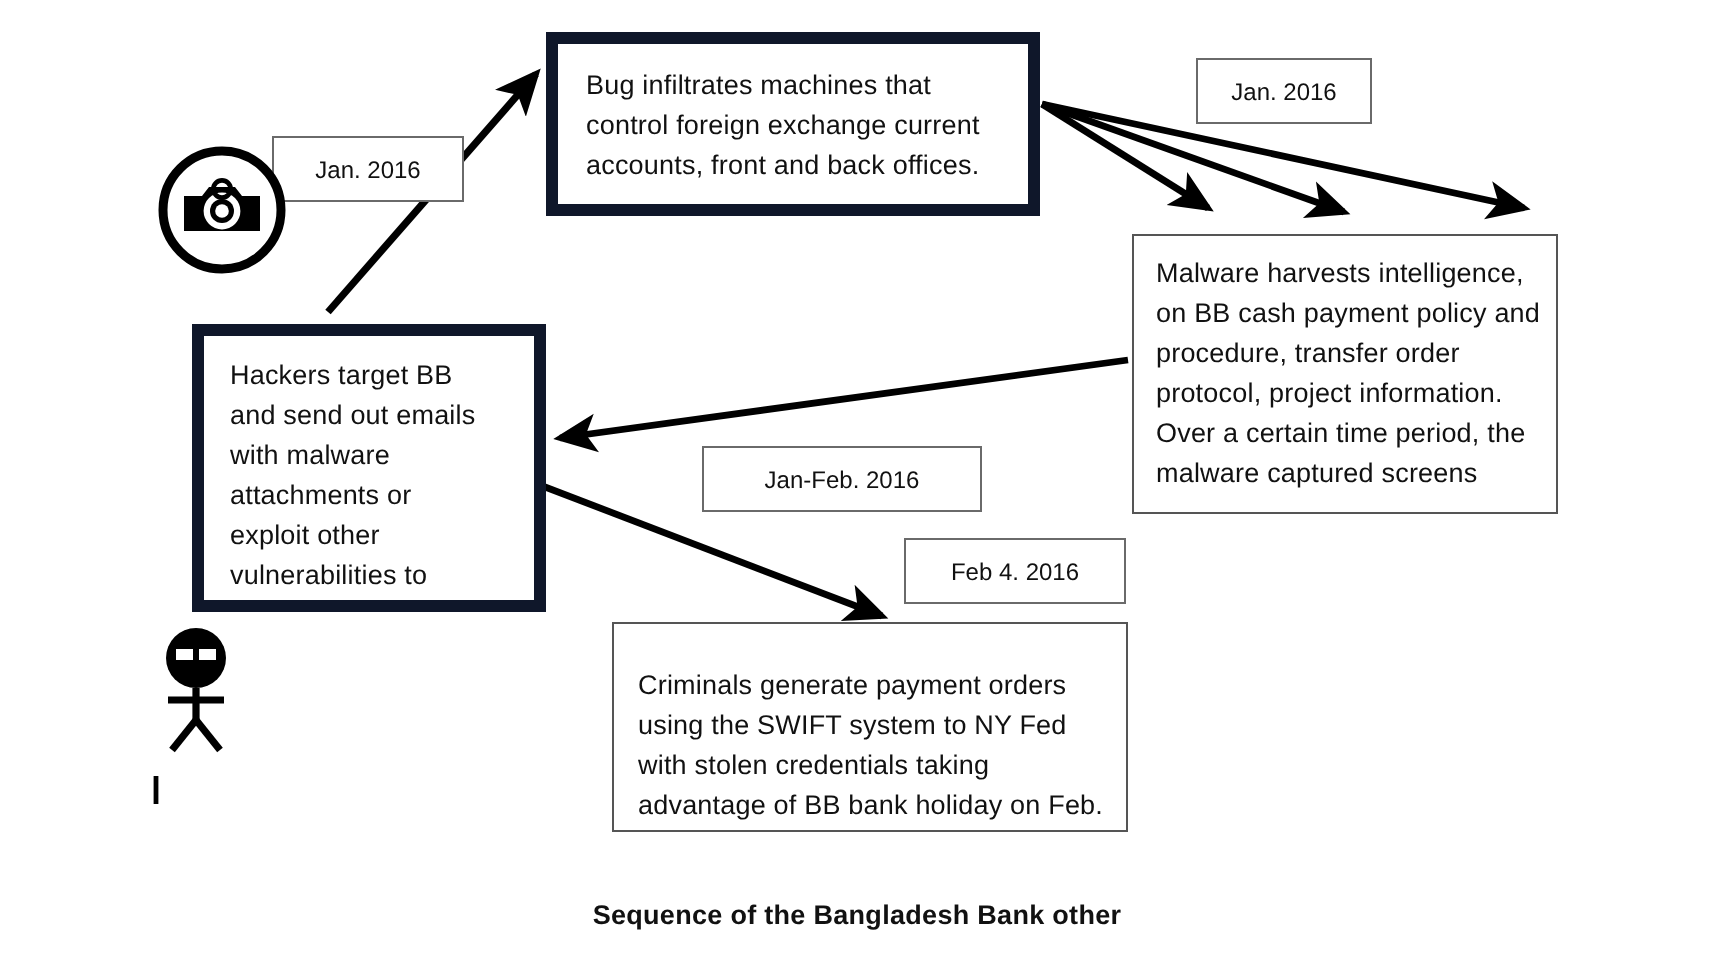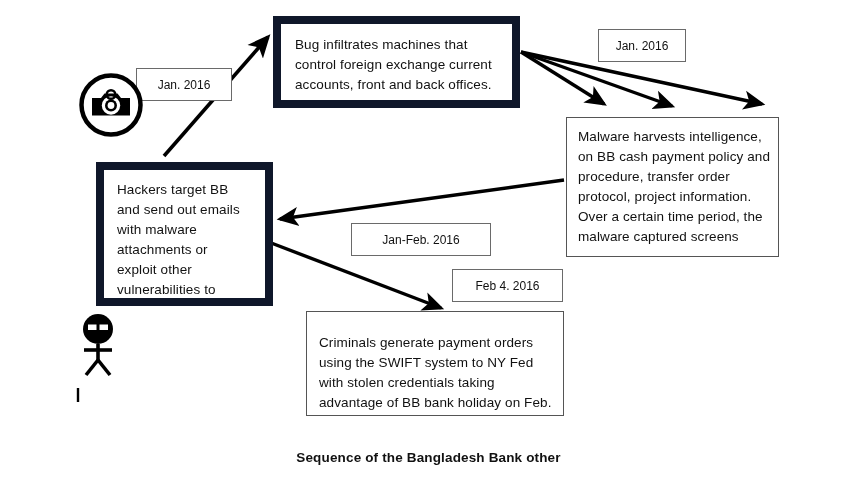--- a/index.html
+++ b/index.html
@@ -23,21 +23,21 @@
     top: 0;
     width: 857px;
     height: 482px;
     pointer-events: none;
   }
   .node-box {
     position: absolute;
     box-sizing: border-box;
     background: #ffffff;
     color: #111111;
-    border: 8px solid #0f172a;
+    border: 6px solid #0f172a;
     line-height: 1.48;
     font-size: 13.5px;
     letter-spacing: 0.1px;
     overflow: hidden;
   }
   .node-box .txt {
     display: block;
     white-space: pre-line;
   }
   .node-thin {

